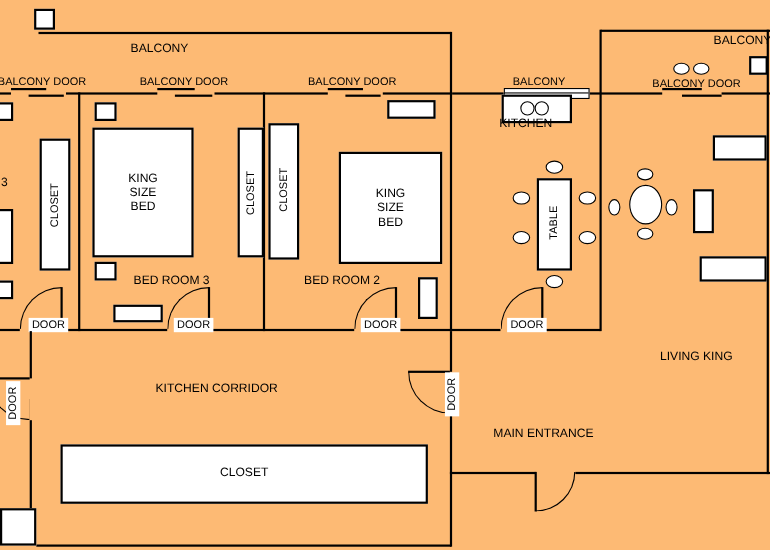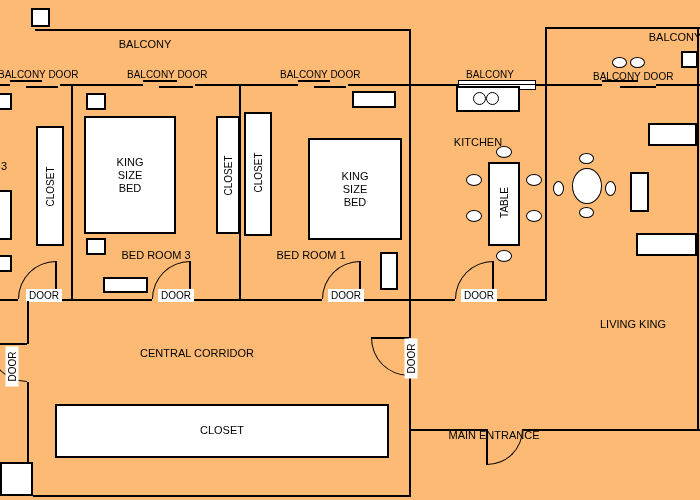--- a/index.html
+++ b/index.html
@@ -87,26 +87,26 @@
   <div class="lbl sm rot" style="left:198px;top:169px;width:60px">CLOSET</div>
   <div class="lbl" style="left:116px;top:249px;width:80px">BED ROOM 3</div>
 
   <div class="box" style="left:244px;top:112px;width:28px;height:124px"></div>
   <div class="lbl sm rot" style="left:228px;top:166px;width:60px">CLOSET</div>
   <div class="box" style="left:352px;top:91px;width:44px;height:17px"></div>
   <div class="box bed" style="left:308px;top:138px;width:94px;height:102px">
     <div class="btxt">KING SIZE BED</div>
   </div>
   <div class="box" style="left:380px;top:252px;width:18px;height:38px"></div>
-  <div class="lbl" style="left:271px;top:249px;width:80px">BED ROOM 1</div>
+  <div class="lbl" style="left:271px;top:249px;width:80px">BED ROOM 2</div>
 
   <div class="box" style="left:456px;top:86px;width:64px;height:26px"></div>
   <div class="ell" style="left:473px;top:92px;width:13px;height:13px"></div>
   <div class="ell" style="left:486px;top:92px;width:13px;height:13px"></div>
-  <div class="lbl" style="left:444px;top:136px;width:68px">KITCHEN</div>
+  <div class="lbl" style="left:444px;top:106px;width:68px">KITCHEN</div>
   <div class="box" style="left:488px;top:162px;width:32px;height:84px"></div>
   <div class="lbl sm rot" style="left:474px;top:196px;width:60px">TABLE</div>
   <div class="ell" style="left:496px;top:146px;width:16px;height:12px"></div>
   <div class="ell" style="left:496px;top:250px;width:16px;height:12px"></div>
   <div class="ell" style="left:466px;top:174px;width:16px;height:12px"></div>
   <div class="ell" style="left:466px;top:210px;width:16px;height:12px"></div>
   <div class="ell" style="left:526px;top:174px;width:16px;height:12px"></div>
   <div class="ell" style="left:526px;top:210px;width:16px;height:12px"></div>
 
   <div class="box" style="left:648px;top:123px;width:49px;height:23px"></div>
@@ -134,21 +134,21 @@
   <div class="lbl sm bg" style="left:158px;top:289px;width:36px">DOOR</div>
 
   <div class="arc arc-tl" style="left:322px;top:261px"></div>
   <div class="wall" style="left:359px;top:261px;width:2px;height:38px"></div>
   <div class="lbl sm bg" style="left:328px;top:289px;width:36px">DOOR</div>
 
   <div class="arc arc-tl" style="left:455px;top:261px"></div>
   <div class="wall" style="left:492px;top:261px;width:2px;height:38px"></div>
   <div class="lbl sm bg" style="left:461px;top:289px;width:36px">DOOR</div>
 
-  <div class="lbl" style="left:137px;top:347px;width:120px">CENTRAL CORRIDOR</div>
+  <div class="lbl" style="left:137px;top:347px;width:120px">KITCHEN CORRIDOR</div>
 
   <div class="wall" style="left:27px;top:301px;width:2px;height:43px"></div>
   <div class="wall" style="left:27px;top:382px;width:2px;height:80px"></div>
   <div class="arc arc-bl" style="left:-11px;top:344px"></div>
   <div class="wall" style="left:-11px;top:343px;width:38px;height:2px"></div>
   <div class="lbl sm bg rot" style="left:-8px;top:360px;width:40px">DOOR</div>
 
   <div class="wall" style="left:409px;top:301px;width:2px;height:37px"></div>
   <div class="wall" style="left:409px;top:376px;width:2px;height:121px"></div>
   <div class="arc arc-bl" style="left:371px;top:338px"></div>
@@ -158,15 +158,15 @@
   <div class="box" style="left:55px;top:404px;width:334px;height:54px"></div>
   <div class="lbl" style="left:55px;top:424px;width:334px">CLOSET</div>
 
   <div class="wall" style="left:33px;top:495px;width:377px;height:2px"></div>
   <div class="box" style="left:0px;top:462px;width:33px;height:34px"></div>
 
   <div class="wall" style="left:409px;top:429px;width:78px;height:2px"></div>
   <div class="wall" style="left:523px;top:429px;width:177px;height:2px"></div>
   <div class="arc arc-br" style="left:487px;top:429px;width:36px;height:36px"></div>
   <div class="wall" style="left:486px;top:429px;width:2px;height:36px"></div>
-  <div class="lbl" style="left:444px;top:429px;width:100px">MAIN ENTRANCE</div>
+  <div class="lbl" style="left:444px;top:388px;width:100px">MAIN ENTRANCE</div>
 
 </div>
 
 </body></html>

